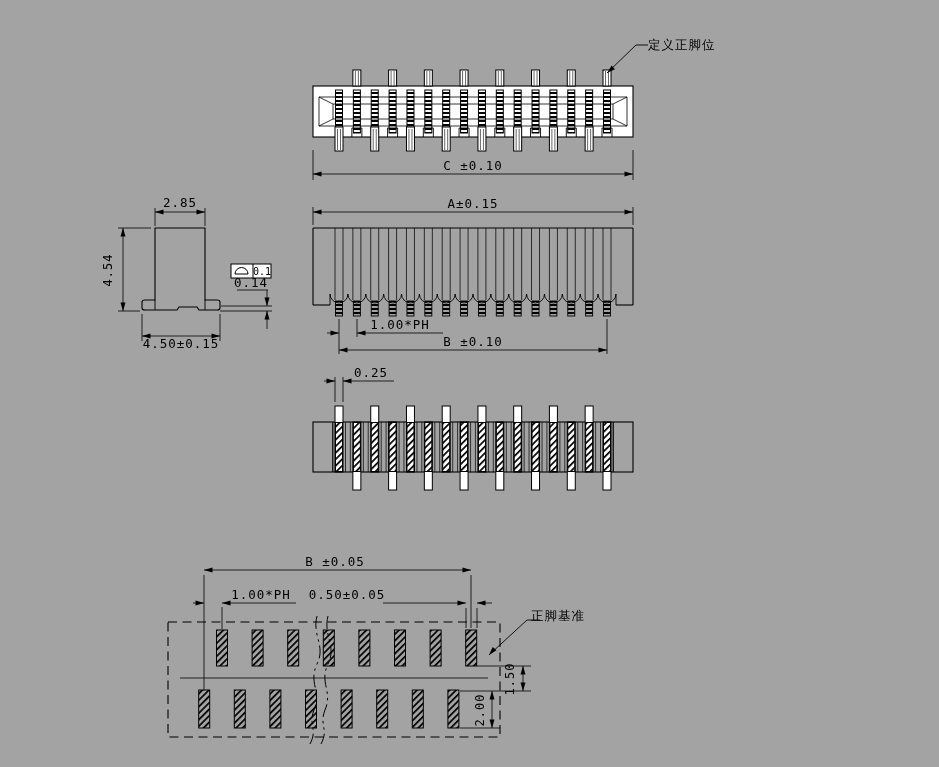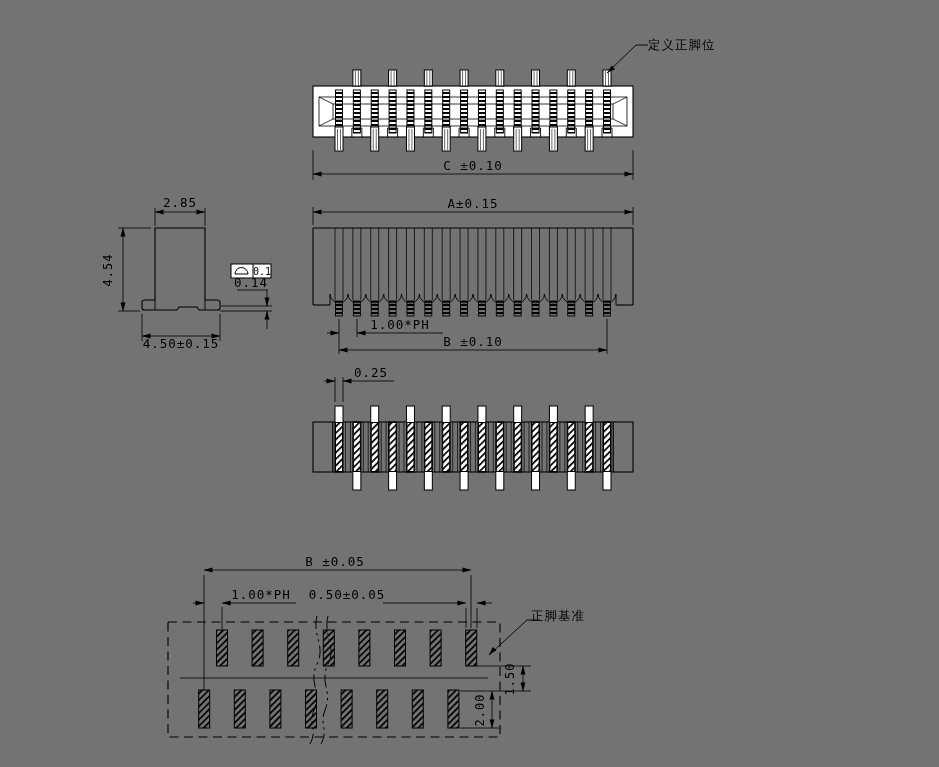--- a/index.html
+++ b/index.html
@@ -1,16 +1,16 @@
 <!DOCTYPE html>
 <html><head>
 <meta charset="utf-8">
 <style>
   html,body{margin:0;padding:0;background:#ffffff;}
-  .canvas{position:relative;width:939px;height:767px;background:#737373;overflow:hidden;
+  .canvas{position:relative;width:939px;height:767px;background:#a3a3a3;overflow:hidden;
           font-family:"DejaVu Sans Mono","Liberation Mono",monospace;}
   svg{position:absolute;left:0;top:0;}
   text{fill:#000;font-family:"DejaVu Sans Mono","Liberation Mono",monospace;font-size:12.5px;letter-spacing:1px;}
   text.cjk{font-family:"DejaVu Sans","Liberation Sans",sans-serif;font-size:12.5px;letter-spacing:1px;}
   text.small{font-size:10px;letter-spacing:0;}
   text.rot{font-size:12px;}
 </style>
 </head>
 <body>
 

